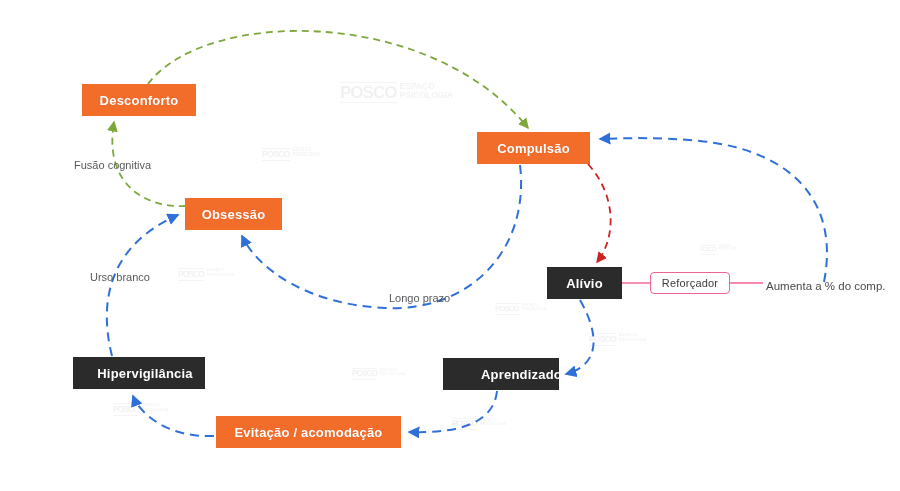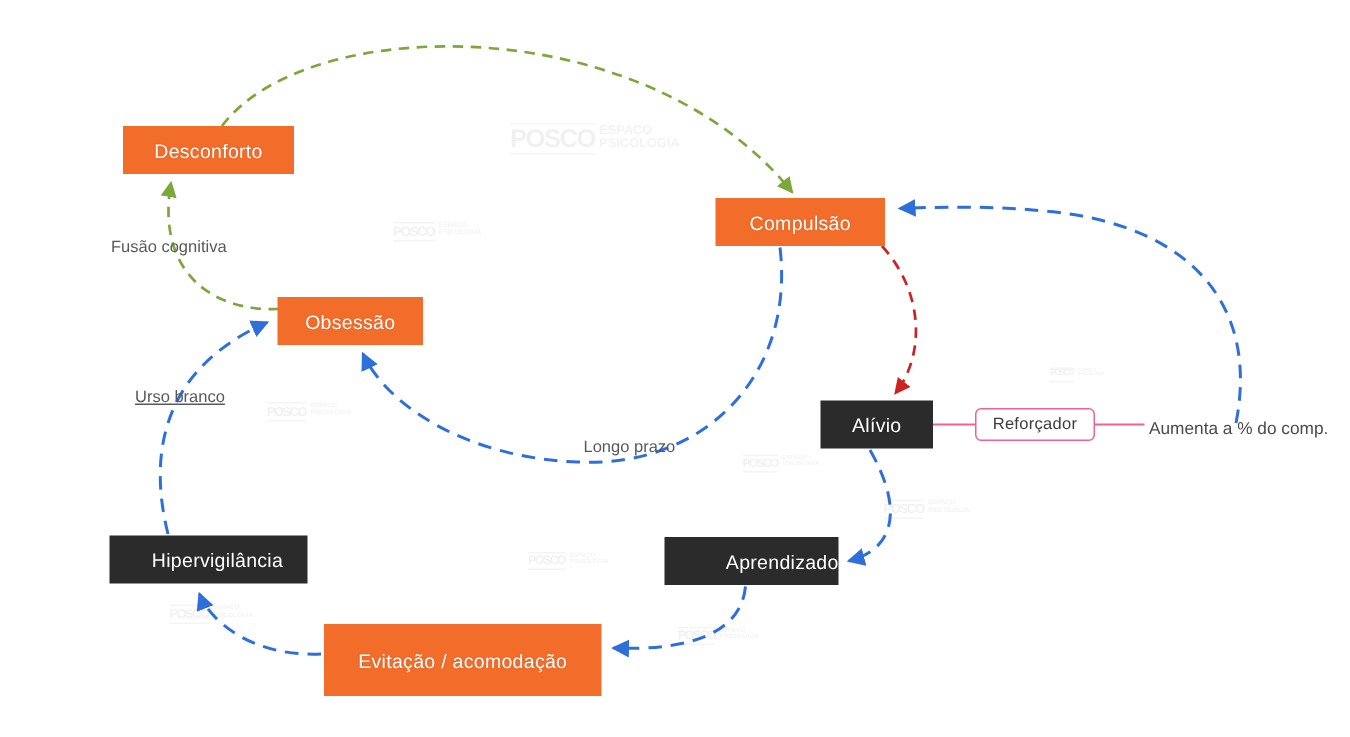--- a/index.html
+++ b/index.html
@@ -5,21 +5,21 @@
   html,body{margin:0;padding:0;}
   body{
     width:900px;height:491px;background:#ffffff;
     font-family:"Liberation Sans","DejaVu Sans",sans-serif;
     overflow:hidden;position:relative;
   }
   #stage{position:absolute;inset:0;width:900px;height:491px;}
   #edges{position:absolute;left:0;top:0;width:900px;height:491px;}
   .node{
     position:absolute;display:flex;align-items:center;justify-content:center;
-    border-radius:0;color:#ffffff;font-weight:normal;
+    border-radius:0;color:#ffffff;font-weight:bold;
     letter-spacing:.2px;white-space:nowrap;box-sizing:border-box;
     text-shadow:0 0 1px rgba(0,0,0,.15);
   }
   .node.orange{background:#F26C2A;}
   .node.dark{background:#2B2B2B;}
   .node.plain{
     background:#ffffff;color:#3c3c3c;border:1.5px solid #F06292;
     font-weight:normal;border-radius:4px;text-shadow:none;
   }
   .edge-label{
@@ -163,24 +163,24 @@
       </div>
       <div class="node plain" style="left: 650px; top: 272px; width: 80px; height: 22px; font-size: 11px;">
         <span>Reforçador</span>
       </div>
       <div class="node dark" style="left: 73px; top: 357px; width: 132px; height: 32px; font-size: 13px; padding-left: 12px;">
         <span>Hipervigilância</span>
       </div>
       <div class="node dark" style="left: 443px; top: 358px; width: 116px; height: 32px; font-size: 13px; padding-left: 41px;">
         <span>Aprendizado</span>
       </div>
-      <div class="node orange" style="left: 216px; top: 416px; width: 185px; height: 48px; font-size: 13px;">
+      <div class="node orange" style="left: 216px; top: 416px; width: 185px; height: 32px; font-size: 13px;">
         <span>Evitação / acomodação</span>
       </div>
     </div>
   <div id="label-layer">
       <div class="edge-label" style="left: 74px; top: 159px;">Fusão cognitiva</div>
-      <div class="edge-label" style="left: 90px; top: 259px; text-decoration: underline;">Urso branco</div>
+      <div class="edge-label" style="left: 90px; top: 271px;">Urso branco</div>
       <div class="edge-label" style="left: 389px; top: 292px;">Longo prazo</div>
       <div class="plain-label" style="left: 766px; top: 280px;">Aumenta a % do comp.</div>
     </div>
 
 </div>
 
 </body></html>

